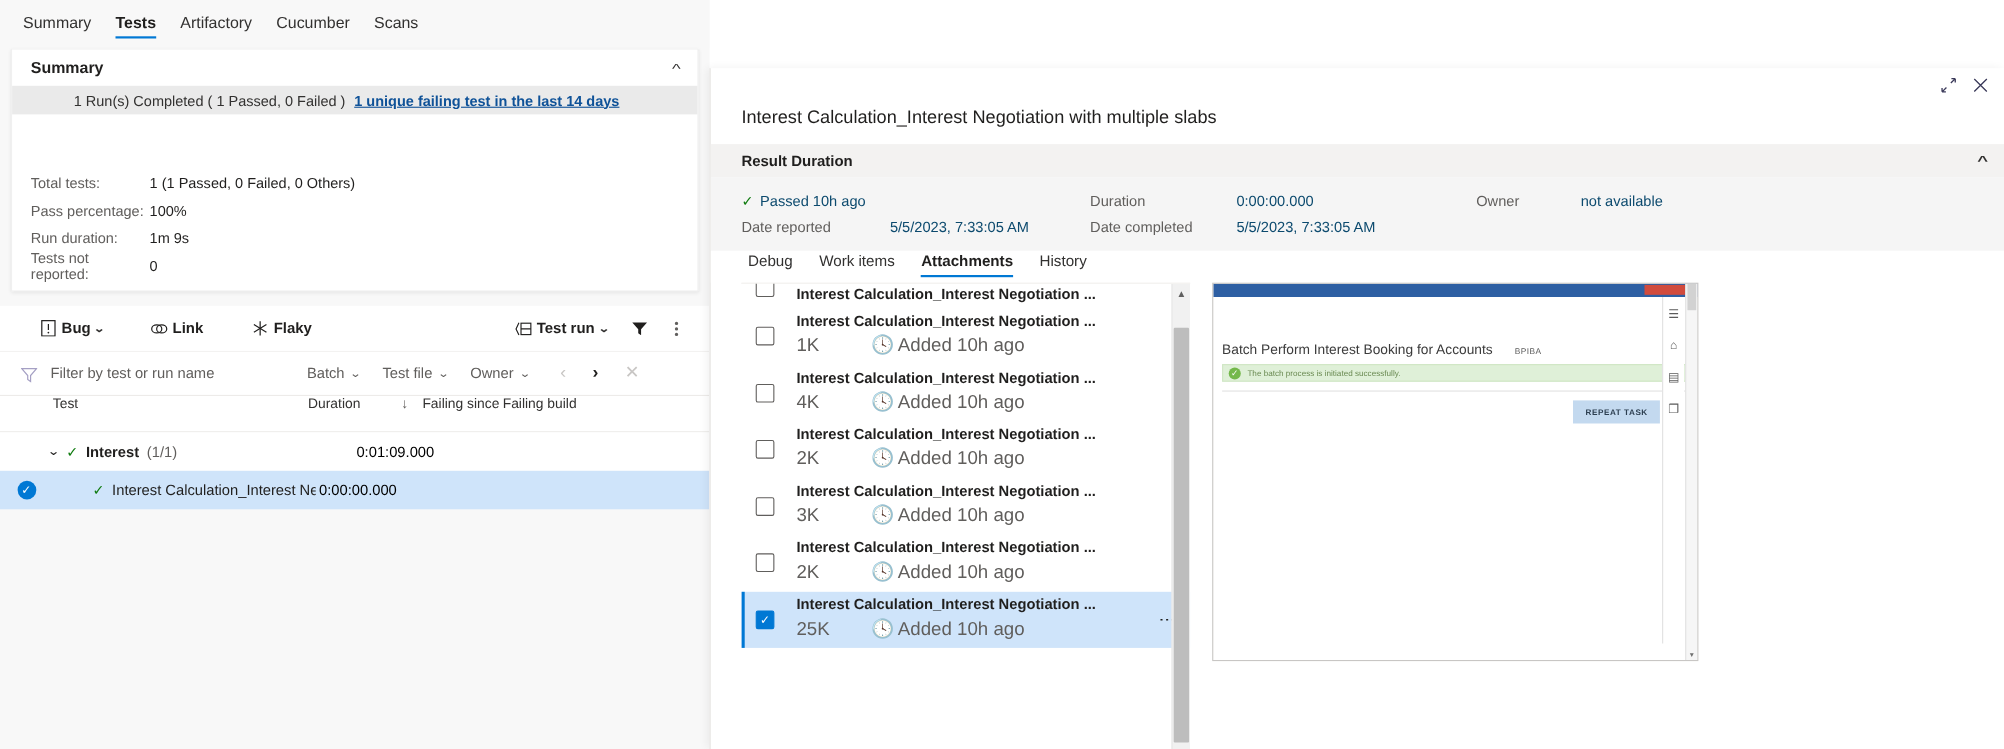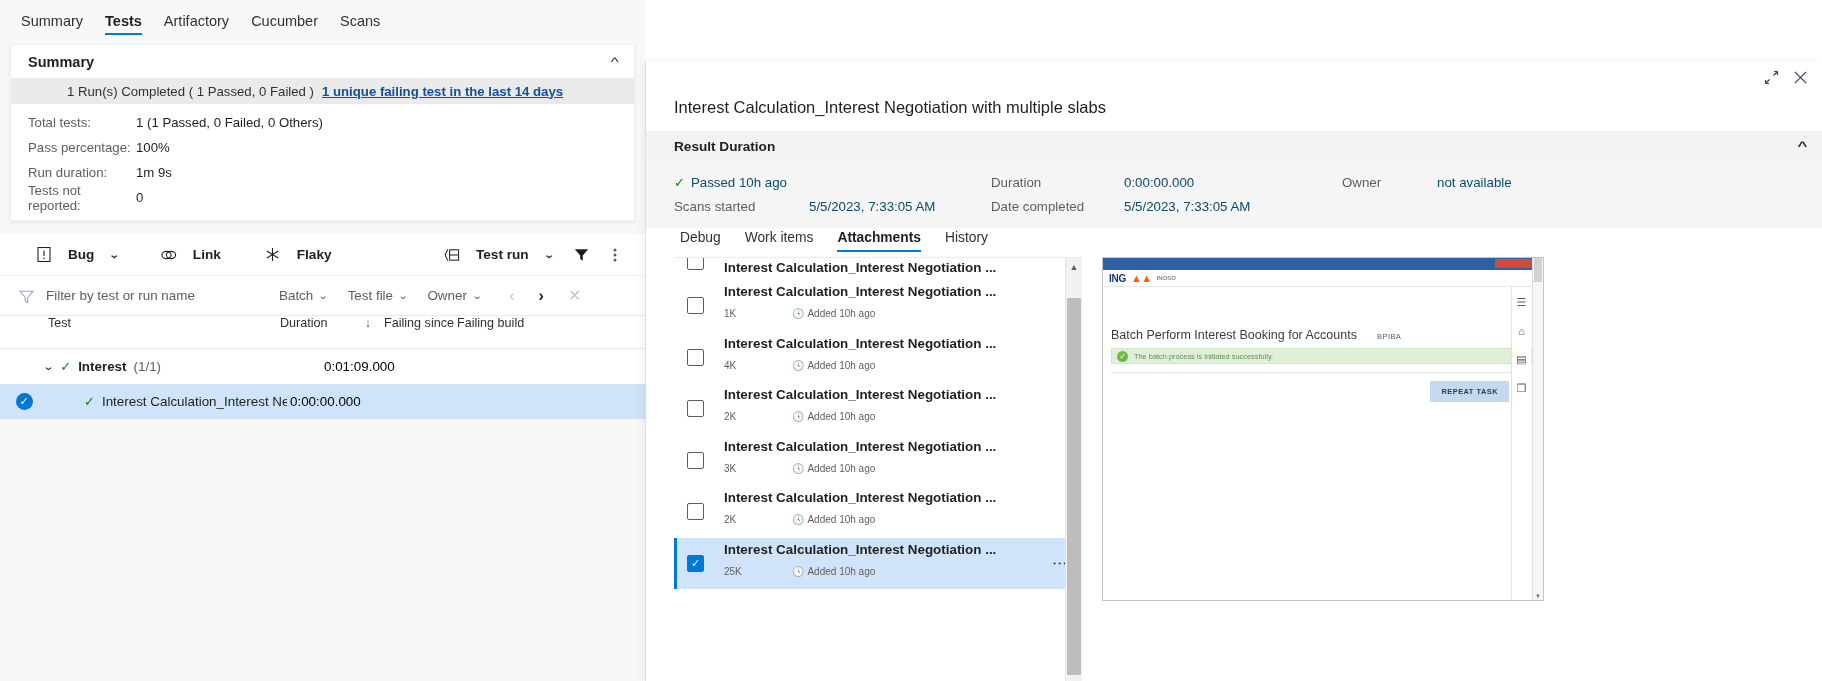--- a/index.html
+++ b/index.html
@@ -66,37 +66,37 @@
     background: #eaeaea;
     height: 26px;
     display: flex; align-items: center;
     padding-left: 56px;
     font-size: 13.2px; color: #323130;
     gap: 8px;
   }
   #run-banner a {
     color: #0f5298; font-weight: 600; text-decoration: underline;
   }
-  #summary-stats { padding: 6px 0 10px 17px; }
+  #summary-stats { padding: 6px 0 10px 17px; margin-top: 44px; }
   .stat-row { display: flex; height: 25px; align-items: center; font-size: 13.2px; }
   .stat-label { width: 108px; color: #605e5c; }
   .stat-value { color: #201f1e; }
 
   
   #cmdbar {
     margin-top: 13px;
     height: 42px;
     background: #ffffff;
     display: flex; align-items: center;
     padding-left: 26px;
     gap: 0px;
     border-bottom: 1px solid #f3f2f1;
   }
   .cmd-btn {
-    display: flex; align-items: center; gap: 16px;
+    display: flex; align-items: center; gap: 4px;
     font-size: 13.6px; font-weight: 600; color: #201f1e;
     padding: 4px 10px; cursor: pointer; white-space: nowrap;
   }
   .cmd-ico { width: 16px; height: 16px; display:inline-flex; align-items:center; justify-content:center; color:#201f1e; }
   .cmd-caret { font-size: 10px; color: #323130; transform: scaleX(1.3); }
   #cmd-spacer { flex: 1; }
   #cmdbar .right-group { display: flex; align-items: center; gap: 2px; padding-right: 14px; }
   .icon-btn {
     width: 32px; height: 32px; display:flex; align-items:center; justify-content:center;
     cursor:pointer; color:#201f1e;
@@ -216,21 +216,21 @@
   }
   .att-item.selected { background: #cfe4fa; }
   .att-item.selected::before {
     content:""; position:absolute; left:0; top:0; bottom:0; width:3px; background:#0078d4;
   }
   .att-title {
     font-size: 13.4px; font-weight: 600; color: #201f1e;
     white-space: nowrap; overflow: hidden; padding-top: 2px;
     line-height: 19px;
   }
-  .att-meta { display:flex; font-size: 10px; color: #605e5c; line-height: 19px; padding-top: 3px; }
+  .att-meta { display:flex; font-size: 17px; color: #605e5c; line-height: 19px; padding-top: 3px; }
   .att-size { width: 68px; }
   .att-added { display:flex; align-items:center; gap: 3px; }
   .att-cb {
     position: absolute; left: 13px; top: 17px;
     width: 17px; height: 17px; border: 1px solid #605e5c; border-radius: 2px;
     background: #fff;
   }
   .att-item.selected .att-cb {
     background: #0078d4; border-color: #0078d4;
     color: #fff; font-size: 11px; display:flex; align-items:center; justify-content:center;
@@ -498,21 +498,21 @@
       <div class="rd-cell rd-pad" style="gap:6px;">
         <span class="pass-check">✓</span>
         <span class="rd-val">Passed 10h ago</span>
       </div>
       <div class="rd-cell"></div>
       <div class="rd-cell rd-key">Duration</div>
       <div class="rd-cell rd-val">0:00:00.000</div>
       <div class="rd-cell rd-key">Owner</div>
       <div class="rd-cell rd-val">not available</div>
 
-      <div class="rd-cell rd-key rd-pad">Scans started</div>
+      <div class="rd-cell rd-key rd-pad">Date reported</div>
       <div class="rd-cell rd-val">5/5/2023, 7:33:05 AM</div>
       <div class="rd-cell rd-key">Date completed</div>
       <div class="rd-cell rd-val">5/5/2023, 7:33:05 AM</div>
       <div class="rd-cell"></div>
       <div class="rd-cell"></div>
     </div>
   </div>
 
   <div id="d-tabs">
     <div class="dtab"><span>Debug</span></div>
@@ -614,25 +614,20 @@
         <div class="sb-arrow">▲</div>
         <div class="sb-thumb"></div>
 
       </div>
     </div>
 
     <div id="preview-wrap">
       <div id="pv-browser-top">
         <div class="tabish"></div>
       </div>
-      <div id="pv-ing">
-        <span class="ing-word">ING</span>
-        <span class="ing-lion">▲▲</span>
-        <span class="ing-sub">INOSO</span>
-      </div>
       <div id="pv-body">
         <div id="pv-heading">
           <span id="pv-h1">Batch Perform Interest Booking for Accounts</span>
           <span id="pv-code">BPIBA</span>
         </div>
         <div id="pv-banner">
           <span class="ok">✓</span>
           <span class="txt">The batch process is initiated successfully.</span>
         </div>
         <div id="pv-rule"></div>

